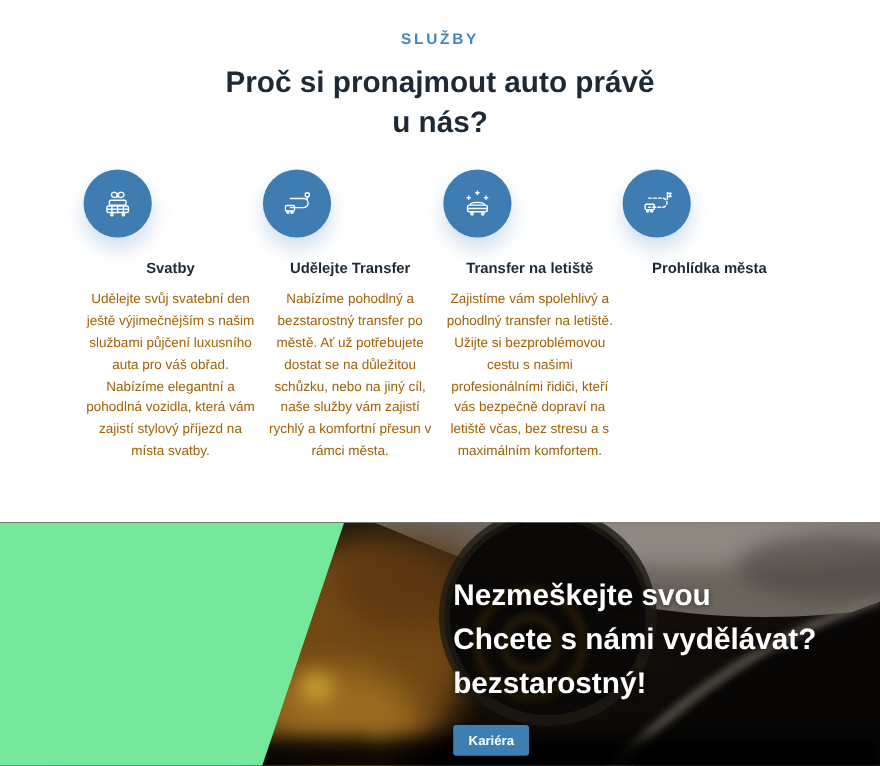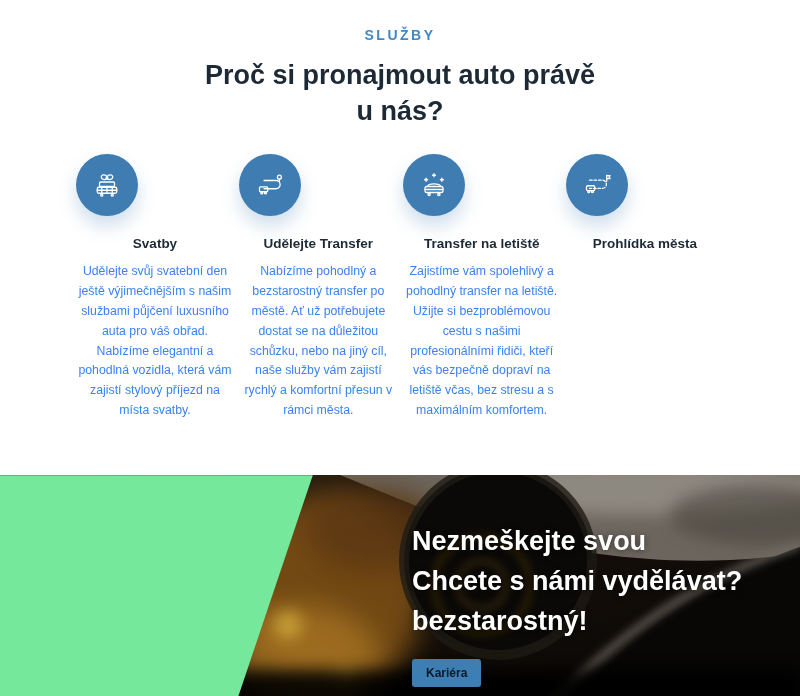--- a/index.html
+++ b/index.html
@@ -23,39 +23,39 @@
   }
   .col{width:158px;flex:0 0 158px;display:flex;flex-direction:column;}
   .circle{
     width:62px;height:62px;border-radius:50%;background:#3e7cb2;
     display:flex;align-items:center;justify-content:center;
     box-shadow:0 10px 18px rgba(62,124,178,0.25);
   }
   .circle svg{width:36px;height:36px;display:block;}
   .col-title{margin-top:20px;font-size:13.5px;font-weight:700;color:#1d2a36;}
   .col-text{
-    margin-top:11px;font-size:12.3px;line-height:1.62;color:#3b82f6;
+    margin-top:11px;font-size:12.3px;line-height:1.62;color:#a16207;
     padding:0 2px;
   }
   
   .banner{position:relative;width:800px;height:240px;margin-top:0;overflow:hidden;background:#0c0a08;}
   .banner-top-offset{height:54px;} 
   .photo{position:absolute;inset:0;width:100%;height:100%;}
   .green-shape{
     position:absolute;inset:0;background:#75e89c;
     clip-path:polygon(0 0,39.1% 0,29% 100%,0 100%);
   }
   .banner-content{position:absolute;left:412px;top:46px;z-index:3;text-align:left;}
   .banner-line{
     color:#ffffff;font-size:27px;font-weight:800;line-height:40px;
     text-shadow:0 1px 6px rgba(0,0,0,0.45);
   }
   .career-btn{
     margin-top:18px;display:inline-block;border:none;cursor:pointer;
-    background:#3d7fb3;color:#0f172a;font-family:inherit;
+    background:#3d7fb3;color:#ffffff;font-family:inherit;
     font-size:12px;font-weight:600;padding:7px 14px;border-radius:3px;
     box-shadow:0 2px 6px rgba(0,0,0,0.3);
   }
   .icon-stroke{fill:none;stroke:#ffffff;stroke-width:1.7;stroke-linecap:round;stroke-linejoin:round;}
 </style>
 </head>
 <body>
 
 <section class="services">
   <div class="eyebrow">SLUŽBY</div>

